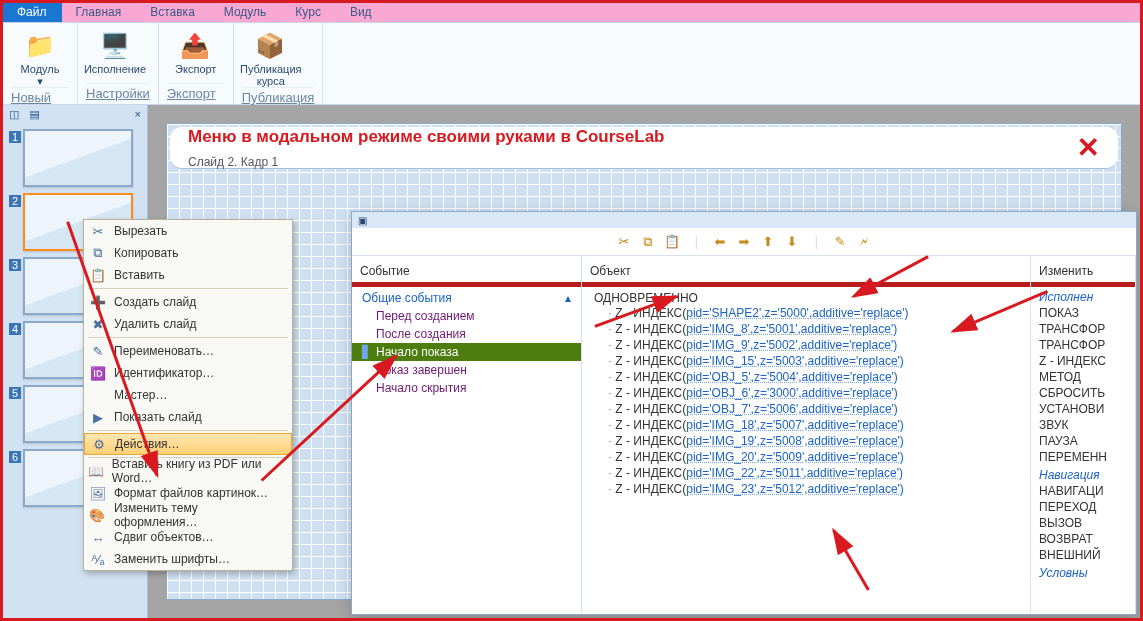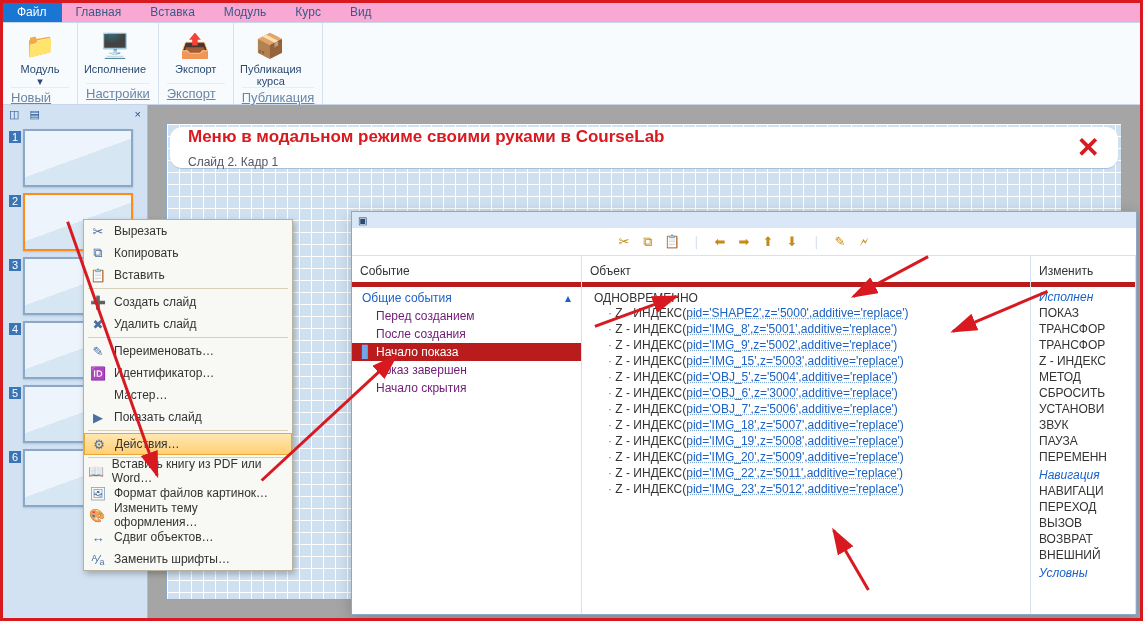--- a/index.html
+++ b/index.html
@@ -231,21 +231,21 @@
 
   .ev-group {
     color:#1a62c7; padding:4px 10px 2px 10px;
     display:flex;justify-content:space-between;
   }
   .ev-item {
     padding: 2px 10px 2px 24px;
     color:#701a75; cursor:pointer;
   }
   .ev-item.sel {
-    background:#b91c1c; color:#fff;
+    background:#4d7c0f; color:#fff;
     position: relative;
   }
   .ev-item.sel::before{
     content:"▋"; color:#6fa8e8; position:absolute; left:10px;
   }
 
   .obj-root { padding:4px 0 0 12px; color:#333; }
   .obj-line {
     padding: 1px 0 1px 26px;
     white-space:nowrap;

